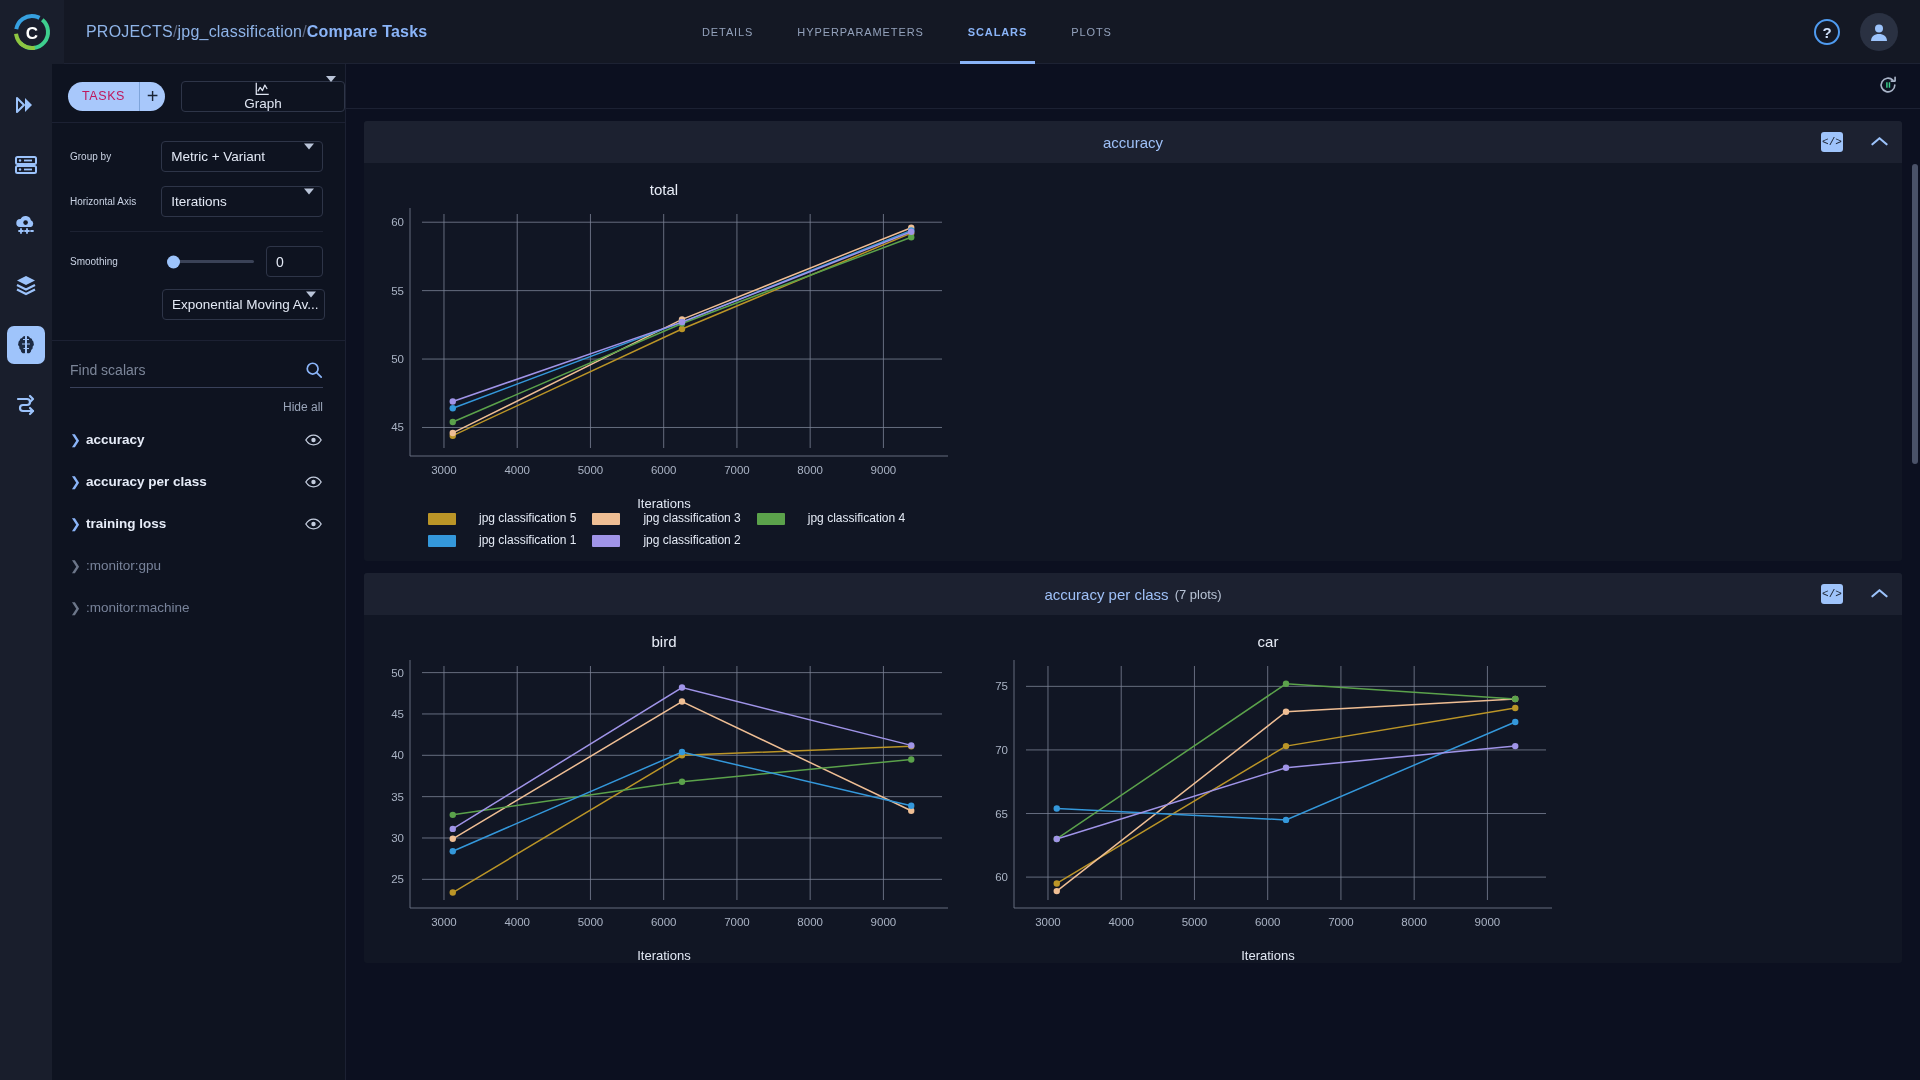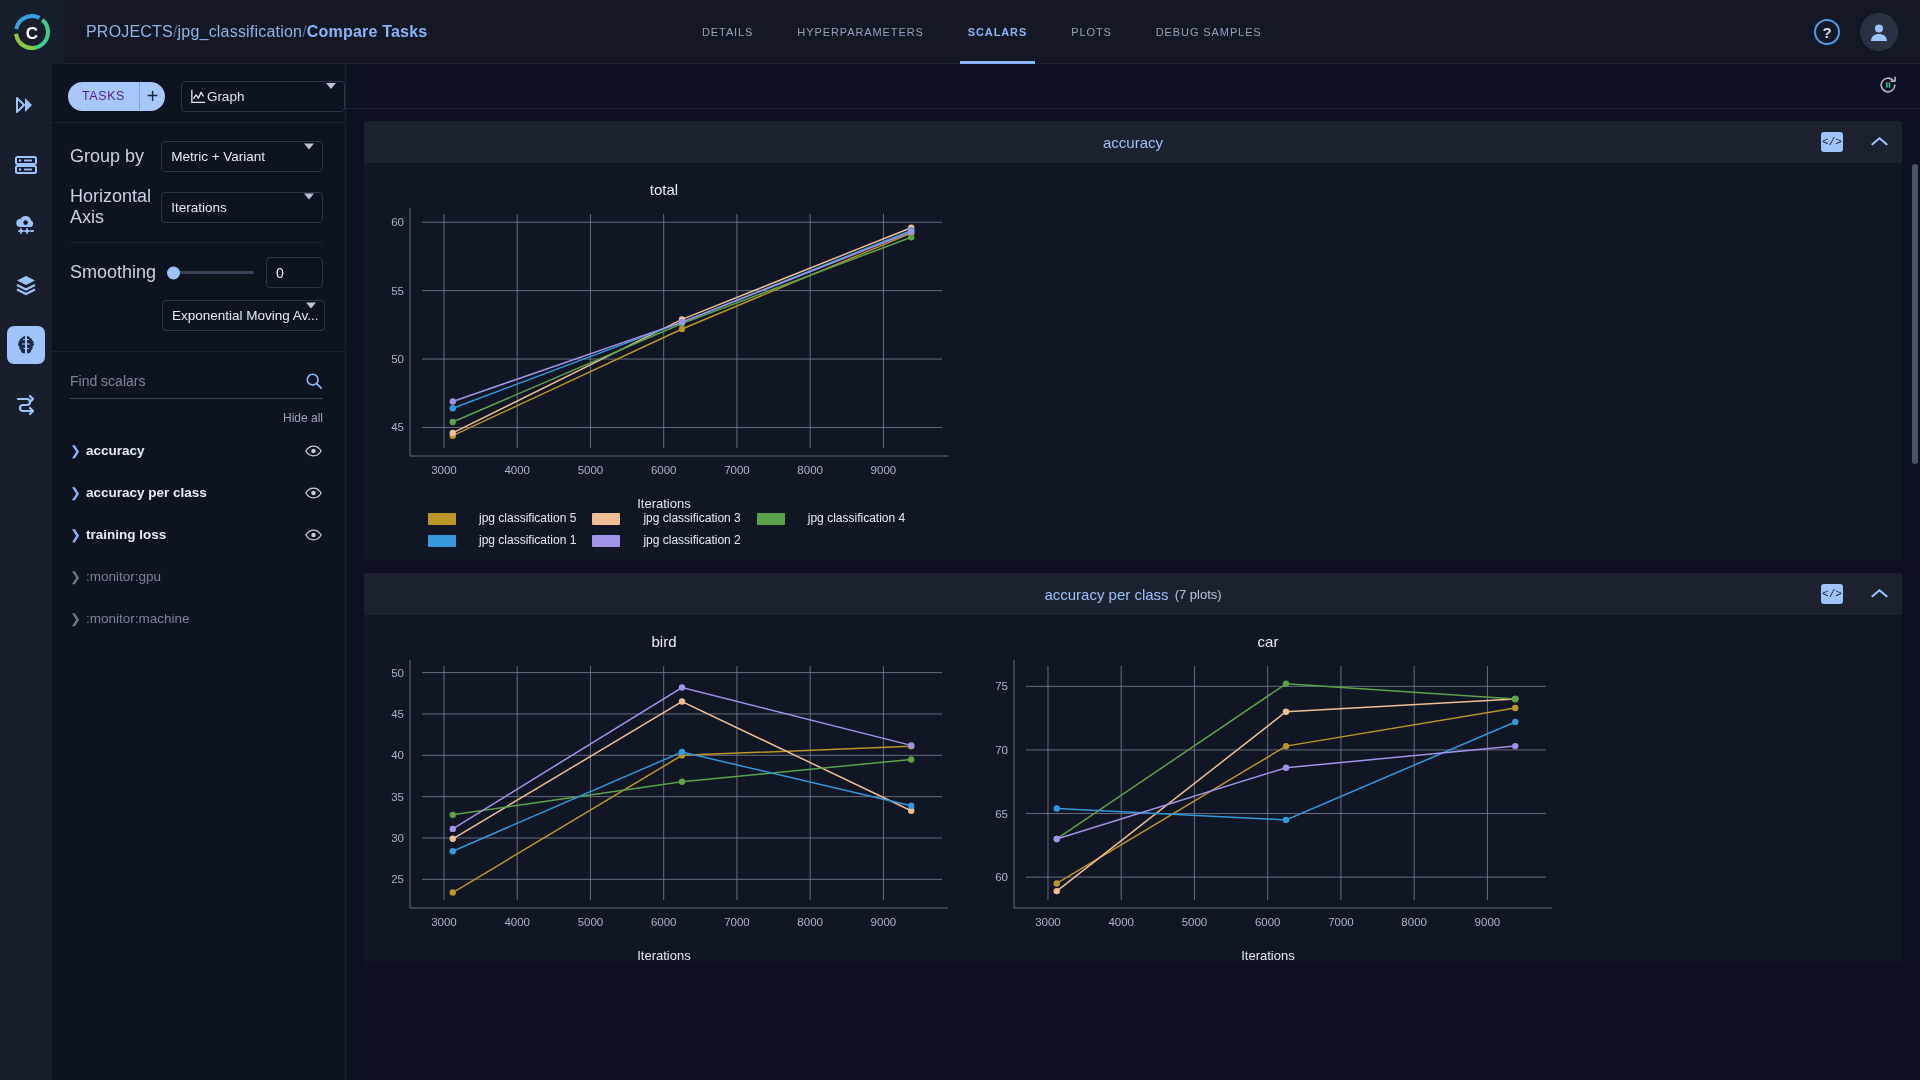--- a/index.html
+++ b/index.html
@@ -75,40 +75,41 @@
   }
   #tasks-row {
     height: 44px; display: flex; align-items: center; padding: 0 0 0 16px;
     margin-top: 10px;
   }
   #tasks-pill {
     display: flex; align-items: center; height: 29px;
     background: #a8c8fb; border-radius: 15px; overflow: hidden; cursor: pointer;
   }
   #tasks-pill .lbl {
-    padding: 0 14px; font-size: 12.5px; letter-spacing: .6px; color: #4c1d95;
+    padding: 0 14px; font-size: 12.5px; letter-spacing: .6px; color: #be185d;
     border-right: 1px solid #7ea4da; line-height: 29px; height: 29px;
   }
   #tasks-pill .plus {
     width: 34px; height: 29px; display: flex; align-items: center; justify-content: center;
     color: #1a2436; font-size: 20px; line-height: 1;
   }
   #graph-select {
     margin-left: 16px; width: 178px; height: 31px;
     border: 1px solid #2e3548; border-radius: 4px;
     display: flex; align-items: center; padding: 0 8px; gap: 0;
     font-size: 13.5px; color: #dfe5f2; cursor: pointer;
     position: relative;
+    flex-direction: column;
   }
   #graph-select .cv { position: absolute; right: 8px; }
   #controls {
     padding: 18px 22px 0 18px; border-top: 1px solid #1c2133; margin-top: 4px;
   }
   .ctl-row { display: flex; align-items: center; margin-bottom: 14px; }
-  .ctl-label { width: 92px; font-size: 18px; color: #c9d2e3; }
+  .ctl-label { width: 92px; font-size: 10px; color: #c9d2e3; }
   .sel {
     width: 163px; height: 31px; border: 1px solid #2e3548; border-radius: 4px;
     display: flex; align-items: center; padding: 0 26px 0 9px;
     font-size: 13.5px; color: #e3e9f5; position: relative; cursor: pointer;
   }
   .sel .cv { position: absolute; right: 8px; top: 50%; transform: translateY(-50%); }
   .caret { width: 0; height: 0; border-left: 5px solid transparent;
            border-right: 5px solid transparent; border-top: 6px solid #b9c4d8; }
   .hr { height: 1px; background: #1d2232; margin: 4px 0 14px 0; }
   #smoothing-row { display: flex; align-items: center; margin-bottom: 12px; }
@@ -219,21 +220,20 @@
     <span class="crumb">jpg_classification</span>
     <span class="sep">/</span>
     <span class="crumb current">Compare Tasks</span>
   </div>
 
   <div id="maintabs">
     <div class="mtab">DETAILS</div>
     <div class="mtab">HYPERPARAMETERS</div>
     <div class="mtab active">SCALARS</div>
     <div class="mtab">PLOTS</div>
-    <div class="mtab">DEBUG SAMPLES</div>
   </div>
 
   <div id="topright">
     <div class="help-ring">?</div>
     <div class="avatar">
       <svg width="24" height="24" viewBox="0 0 24 24">
         <circle cx="12" cy="8.5" r="4" fill="#9cc3fb"></circle>
         <path d="M4 21c0-4.4 3.6-7 8-7s8 2.6 8 7z" fill="#9cc3fb"></path>
       </svg>
     </div>

